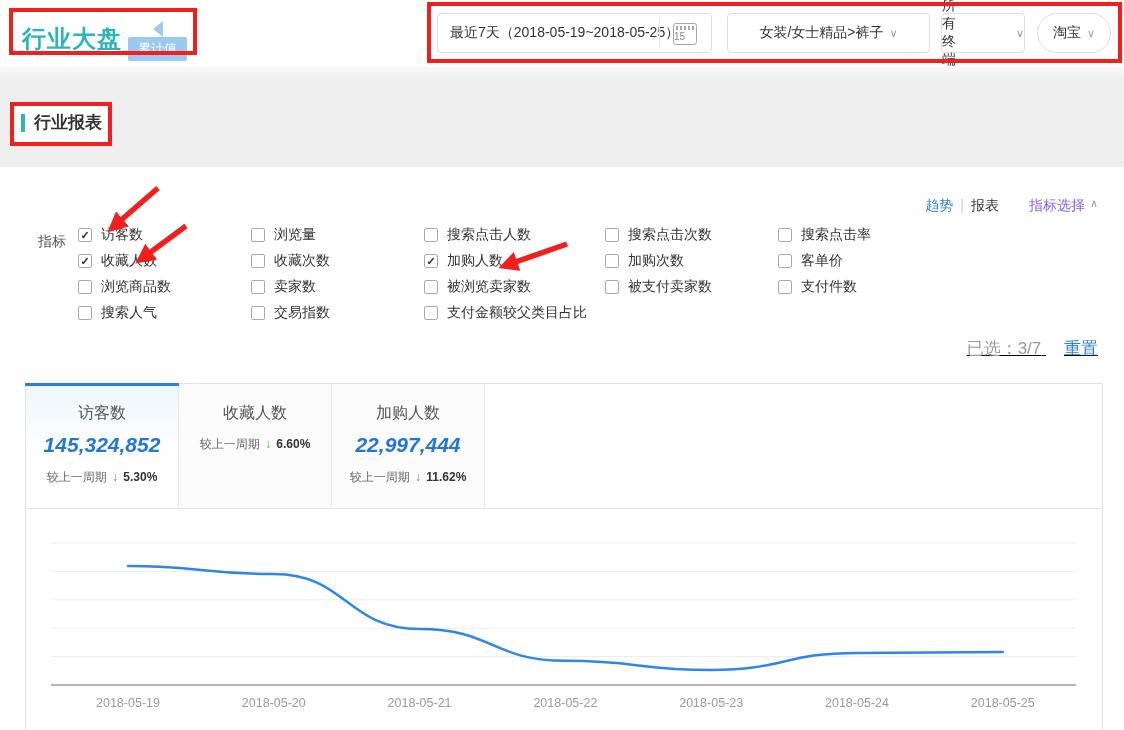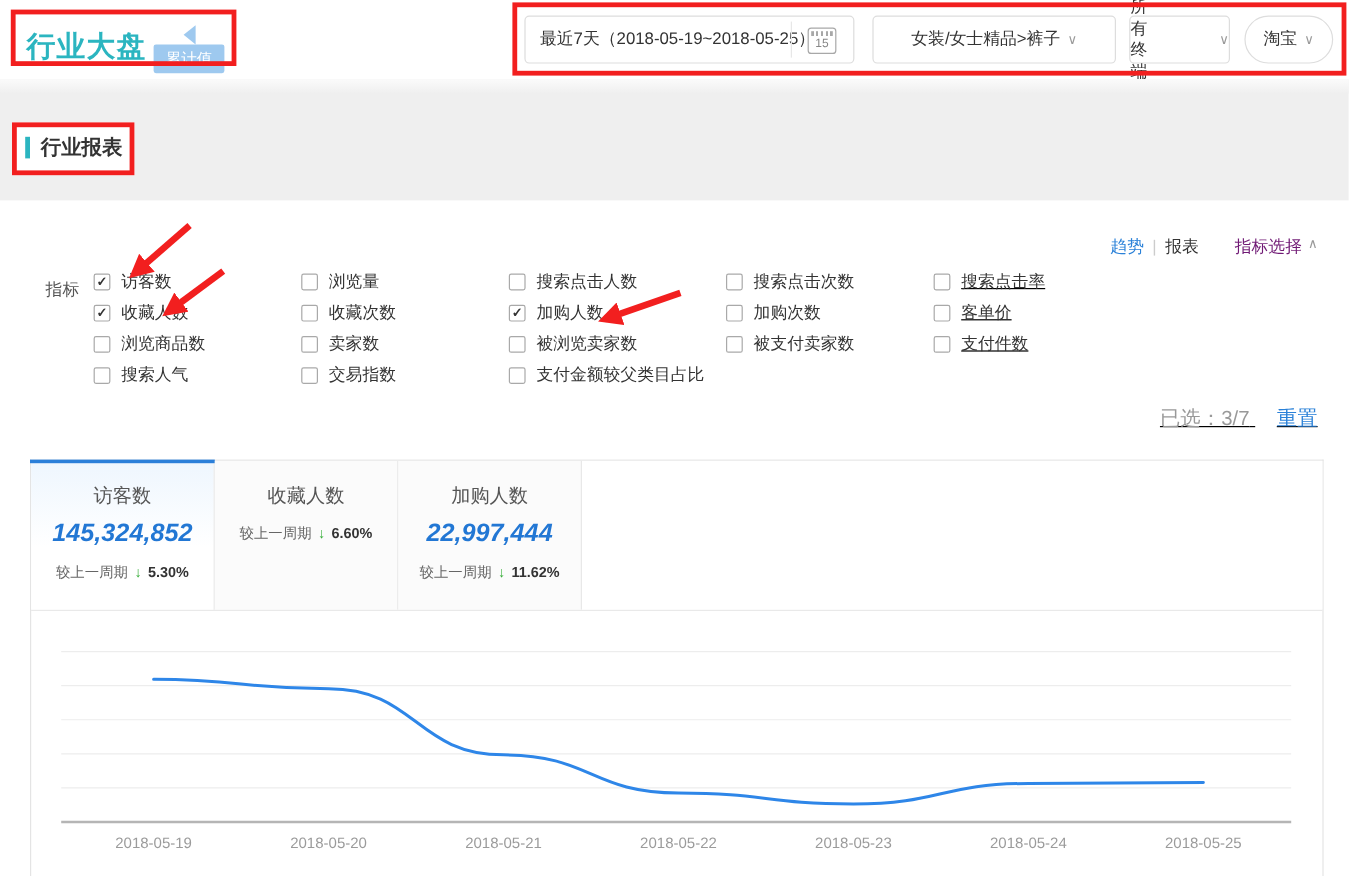--- a/index.html
+++ b/index.html
@@ -13,48 +13,48 @@
   .badge-wrap { display:flex; align-items:center; margin-left:6px; margin-top:4px;flex-direction:column; }
   .badge-arrow { width:0; height:0; border-top:8px solid transparent; border-bottom:8px solid transparent; border-right:10px solid #9ec9ef; }
   .badge { background:#9ec9ef; color:#fff; font-size:13px; padding:3px 10px; border-radius:2px; }
 
   .selbox { position:absolute; top:13px; height:40px; border:1px solid #ddd; border-radius:4px; background:#fff;
             font-size:14px; color:#333; display:flex; align-items:center; justify-content:center; cursor:pointer; }
   .caret { color:#999; font-size:11px; margin-left:6px; }
   .date-box { left:437px; width:275px; justify-content:flex-start; padding-left:12px; }
   .date-divider { position:absolute; right:51px; top:4px; bottom:4px; width:1px; background:#e7e7e7; }
   .cal { position:absolute; right:14px; top:9px; width:24px; height:22px; border:1px solid #a8a8a8; border-radius:3px;
-         font-size:10px; color:#888; display:flex; align-items:flex-end; justify-content:center; padding-bottom:2px; }
+         font-size:10px; color:#888; display:flex; align-items:flex-end; padding-bottom:2px; }
   .cal::before { content:""; position:absolute; top:2px; left:2px; right:2px; height:4px;
                  background:repeating-linear-gradient(90deg,#a8a8a8 0 2px,transparent 2px 4px); }
   .cat-box { left:727px; width:203px; }
   .term-box { left:941px; width:84px;gap:44px; }
   .plat-box { left:1037px; width:74px;border-radius:20px; }
 
   
   .gray-band { position:absolute; left:0; top:66px; width:1124px; height:101px; background:#efefef; z-index:1; }
   .gray-band::before { content:""; position:absolute; left:0; top:0; right:0; height:12px;
                        background:linear-gradient(180deg,#fbfbfb,#efefef); }
   .section-head { position:absolute; left:21px; top:111px; display:flex; align-items:center; z-index:45; }
   .section-bar { width:4px; height:18px; background:#2bb5c0; margin-right:9px; }
   .section-title { font-size:17px; font-weight:bold; color:#333; }
 
   
   .view-links { position:absolute; top:197px; right:26px; font-size:14px; z-index:5; display:flex; }
   .lnk-trend { color:#2a81d8; cursor:pointer; }
   .lnk-sep { color:#ccc; margin:0 7px; }
   .lnk-report { color:#333; cursor:pointer; }
-  .lnk-select { color:#701a75; margin-left:30px; cursor:pointer; }
+  .lnk-select { color:#8b5cf6; margin-left:30px; cursor:pointer; }
   .caret-up { color:#999; font-size:11px; margin-left:5px; }
 
   
   .metrics-label { position:absolute; left:38px; top:233px; font-size:14px; color:#555; z-index:5; }
   .cb-col { position:absolute; top:228px; z-index:5; }
   .cb-col-0 { left:78px; }  .cb-col-1 { left:251px; }  .cb-col-2 { left:424px; }
-  .cb-col-3 { left:605px; } .cb-col-4 { left:778px;text-decoration:underline; }
+  .cb-col-3 { left:605px; } .cb-col-4 { left:778px; }
   .cb-item { display:flex; align-items:center; height:14px; margin-bottom:12px; cursor:pointer; }
   .cb { width:14px; height:14px; border:1px solid #a9a9a9; border-radius:2px; background:#fff; margin-right:9px;
         font-size:11px; font-weight:bold; color:#333; line-height:12px; text-align:center; }
   .cb-label { font-size:14px; color:#333; white-space:nowrap; }
   .selected-row { position:absolute; top:337px; right:26px; font-size:17px; z-index:5;text-decoration:underline; }
   .selected-count { color:#999; }
   .reset-link { color:#2a81d8; margin-left:18px; cursor:pointer; }
 
   
   .panel { position:absolute; left:25px; top:383px; width:1078px; height:347px; background:#fff;

